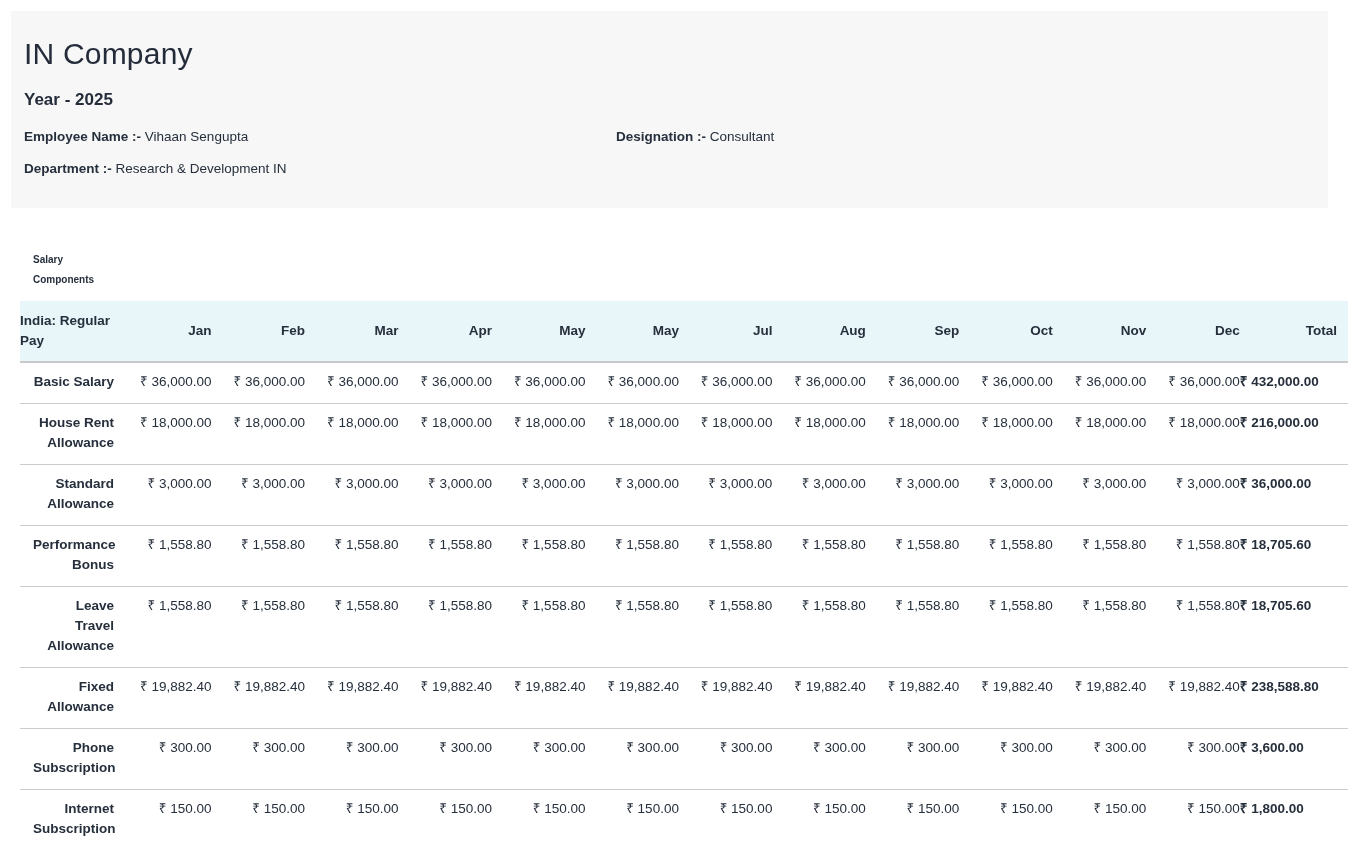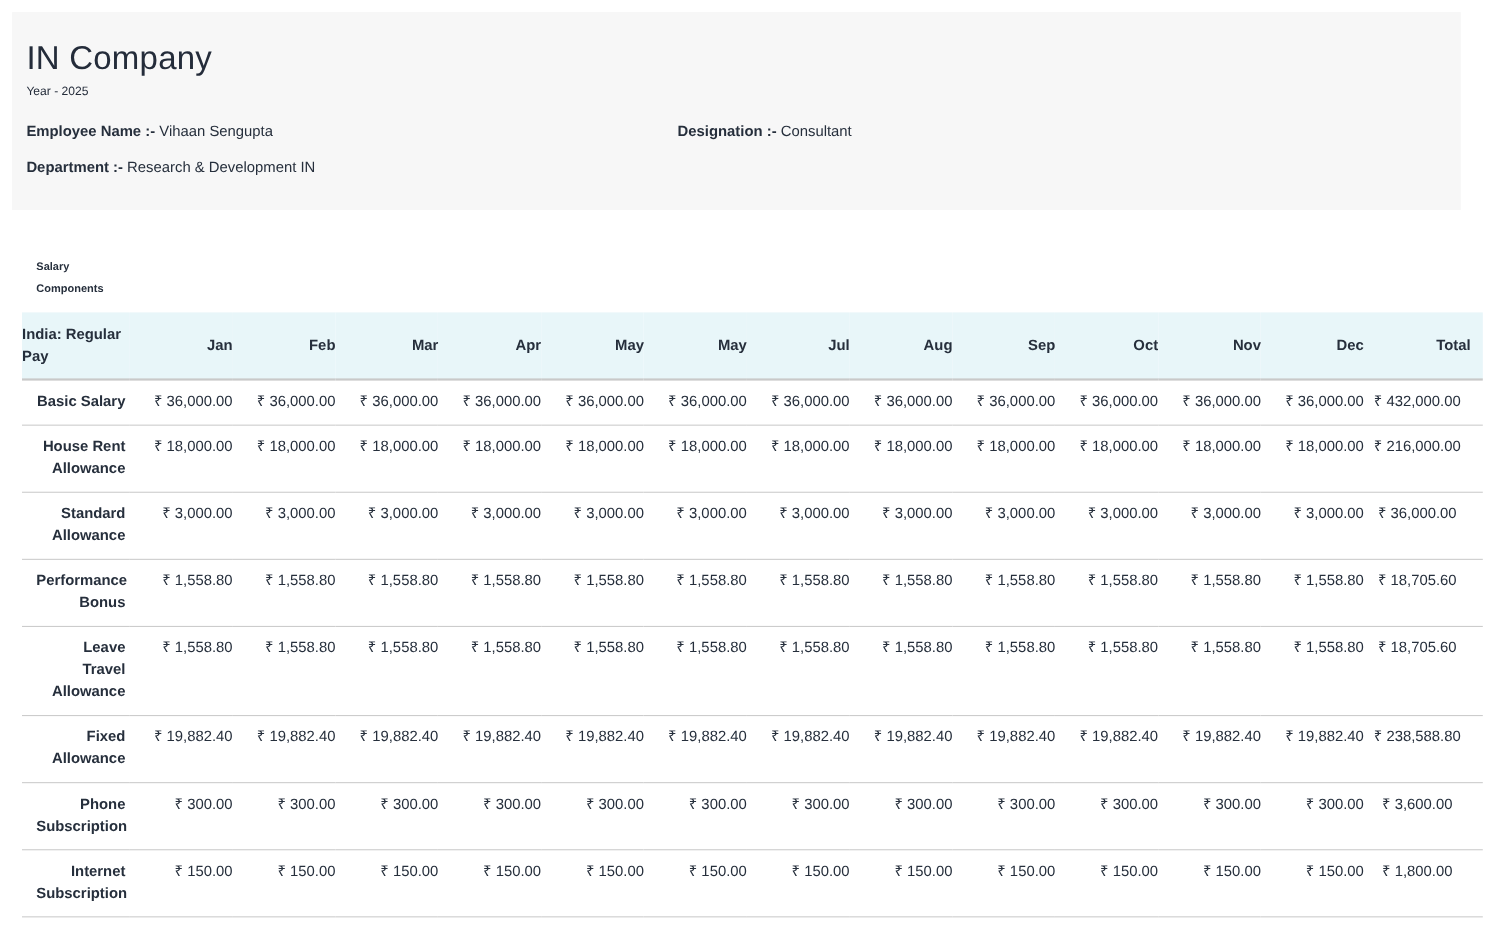--- a/index.html
+++ b/index.html
@@ -24,22 +24,23 @@
   }
   .company-title {
     margin: 11px 0 0 0;
     font-size: 30px;
     font-weight: 400;
     line-height: 36px;
     color: #242c3a;
     letter-spacing: 0.2px;
   }
   .year-label {
-    font-size: 11px;
-    font-weight: 400;
+    margin-top: 17px;
+    font-size: 17px;
+    font-weight: 700;
     line-height: 22px;
     color: #242c3a;
   }
   .emp-grid {
     margin-top: 16px;
     display: grid;
     grid-template-columns: 592px 1fr;
     row-gap: 13px;
     font-size: 13.5px;
     line-height: 19px;
@@ -95,21 +96,21 @@
     padding: 9px 0 11px 0;
     background: #ffffff;
   }
   tbody th.row-label {
     text-align: right;
     font-weight: 700;
     padding-left: 13px;
     padding-right: 4px;
   }
   tbody td.amount { text-align: right; white-space: nowrap; }
-  tbody td.total-amount { text-align: center; padding-right: 11px; font-weight: 400; white-space: nowrap; }
+  tbody td.total-amount { text-align: left; padding-right: 11px; font-weight: 700; white-space: nowrap; }
 </style>
 </head>
 <body>
 
 <div class="page">
 
   <section class="header-block">
     <h1 class="company-title">IN Company</h1>
     <div class="year-label">Year - 2025</div>
     <div class="emp-grid" id="emp-grid">

